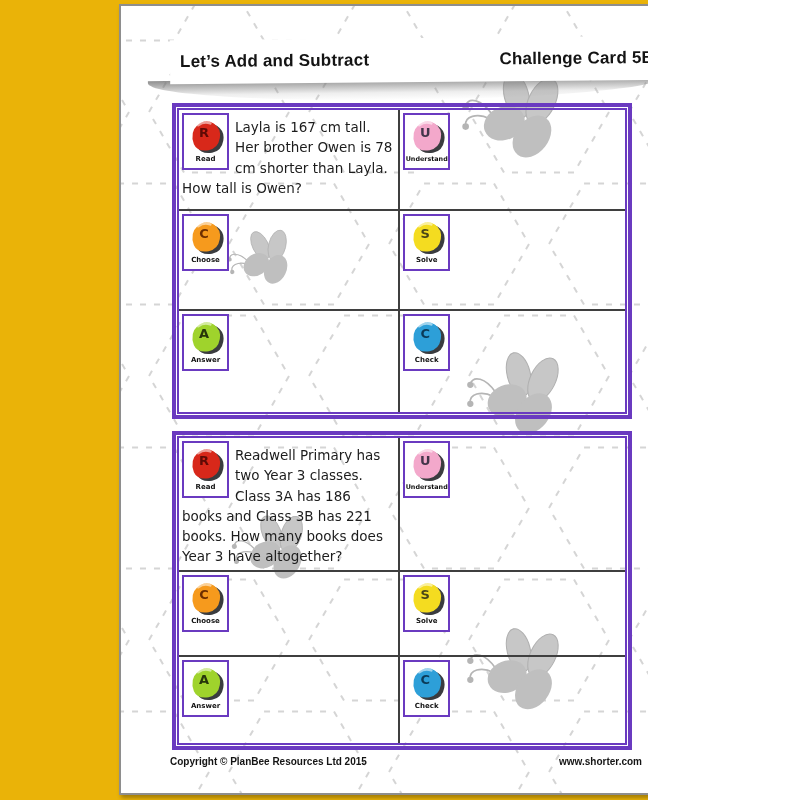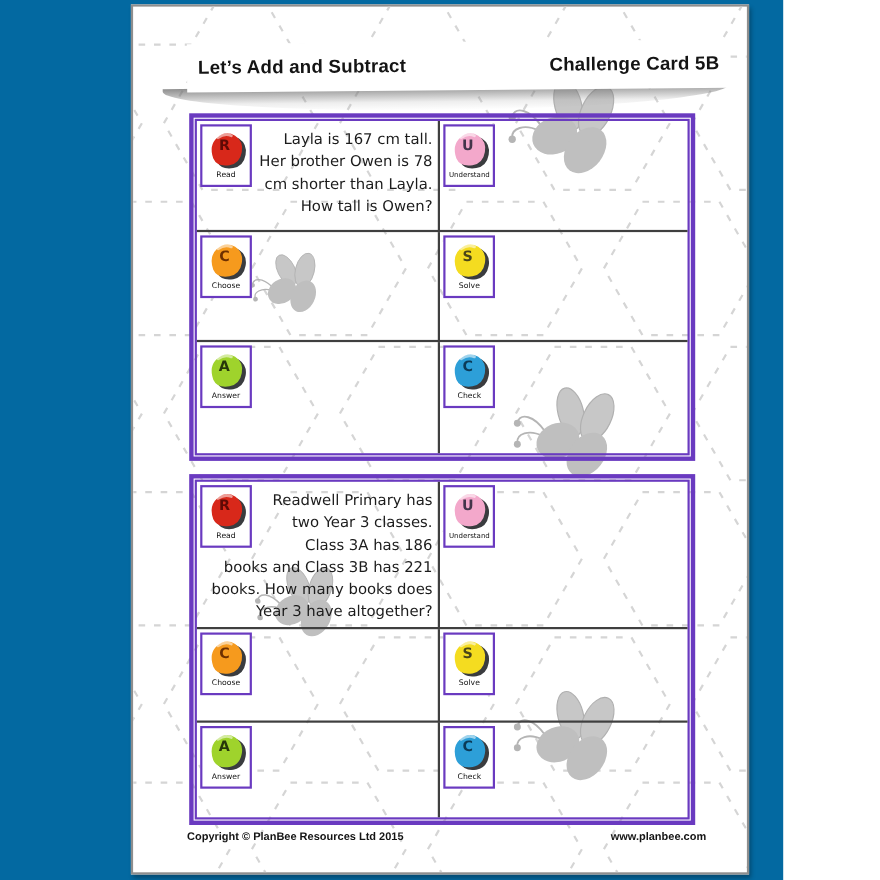--- a/index.html
+++ b/index.html
@@ -1,20 +1,20 @@
 <!DOCTYPE html>
 <html><head>
 <meta charset="utf-8">
 <style>
   :root{
     --purple:#6a3ac0;
     --grid:#3f3f3f;
   }
   html,body{margin:0;padding:0;background:#ffffff;}
-  .stage{position:relative;width:712px;height:800px;background:#0369a1;overflow:hidden;
+  .stage{position:relative;width:648px;height:800px;background:#eab308;overflow:hidden;
          font-family:"DejaVu Sans",sans-serif;}
   .page{position:absolute;left:119px;top:4px;width:562px;height:791px;background:#ffffff;
         border:2px solid #8e8e8e;box-sizing:border-box;overflow:hidden;
         box-shadow:2px 3px 4px rgba(0,0,0,0.30);}
   
   #hexfield{position:absolute;left:0;top:0;width:558px;height:787px;z-index:1;}
   #hexfield polygon{fill:none;stroke:#d5d5d5;stroke-width:2;stroke-dasharray:6 8;stroke-linejoin:round;}
   
   .bee{position:absolute;z-index:2;}
   .bee-line{fill:none;stroke:#b5b5b5;stroke-width:1.6;}
@@ -43,24 +43,24 @@
   .step-box{float:left;width:47px;height:57px;border:2px solid var(--purple);background:#ffffff;
             box-sizing:border-box;display:flex;flex-direction:column;align-items:center;
             padding-top:2px;margin:0 6px 2px 0;}
   .blob-wrap{position:relative;width:38px;height:37px;}
   svg.blob{width:38px;height:37px;display:block;}
   .rk-dark{fill:#3a3c3f;}
   .rk-main{fill:var(--c,#999);}
   .rk-hi{fill:none;stroke:rgba(255,255,255,0.55);stroke-width:3;stroke-linecap:round;}
   .blob-letter{position:absolute;left:1px;top:9px;width:33px;text-align:center;font-weight:bold;
                font-size:13px;line-height:1;color:#333;}
-  .blob-label{font-size:7px;font-weight:normal;white-space:nowrap;color:#111;margin-top:1px;
+  .blob-label{font-size:7px;font-weight:bold;white-space:nowrap;color:#111;margin-top:1px;
               font-family:"DejaVu Sans",sans-serif;}
   
-  .problem{font-size:13.5px;line-height:1.5;color:#1c1c1c;text-align:right;padding:4px 2px 0 0;}
+  .problem{font-size:13.5px;line-height:1.5;color:#1c1c1c;text-align:left;padding:4px 2px 0 0;}
   
   .foot{position:absolute;z-index:3;font-family:"Liberation Sans",sans-serif;font-weight:bold;
         font-size:10px;color:#141414;}
   .foot-left{left:49px;top:750px;}
   .foot-right{right:37px;top:750px;}
 </style>
 </head>
 <body>
 
 <svg width="0" height="0" style="position:absolute">
@@ -316,15 +316,15 @@
                 <span class="blob-letter" style="color: rgb(11, 58, 87);">C</span>
               </span>
               <span class="blob-label">Check</span>
             </div>
           </div>
         </div>
       </div>
     </div>
 
     <div class="foot foot-left">Copyright © PlanBee Resources Ltd 2015</div>
-    <div class="foot foot-right">www.planbee.com</div>
+    <div class="foot foot-right">www.shorter.com</div>
   </div>
 </div>
 
 </body></html>

